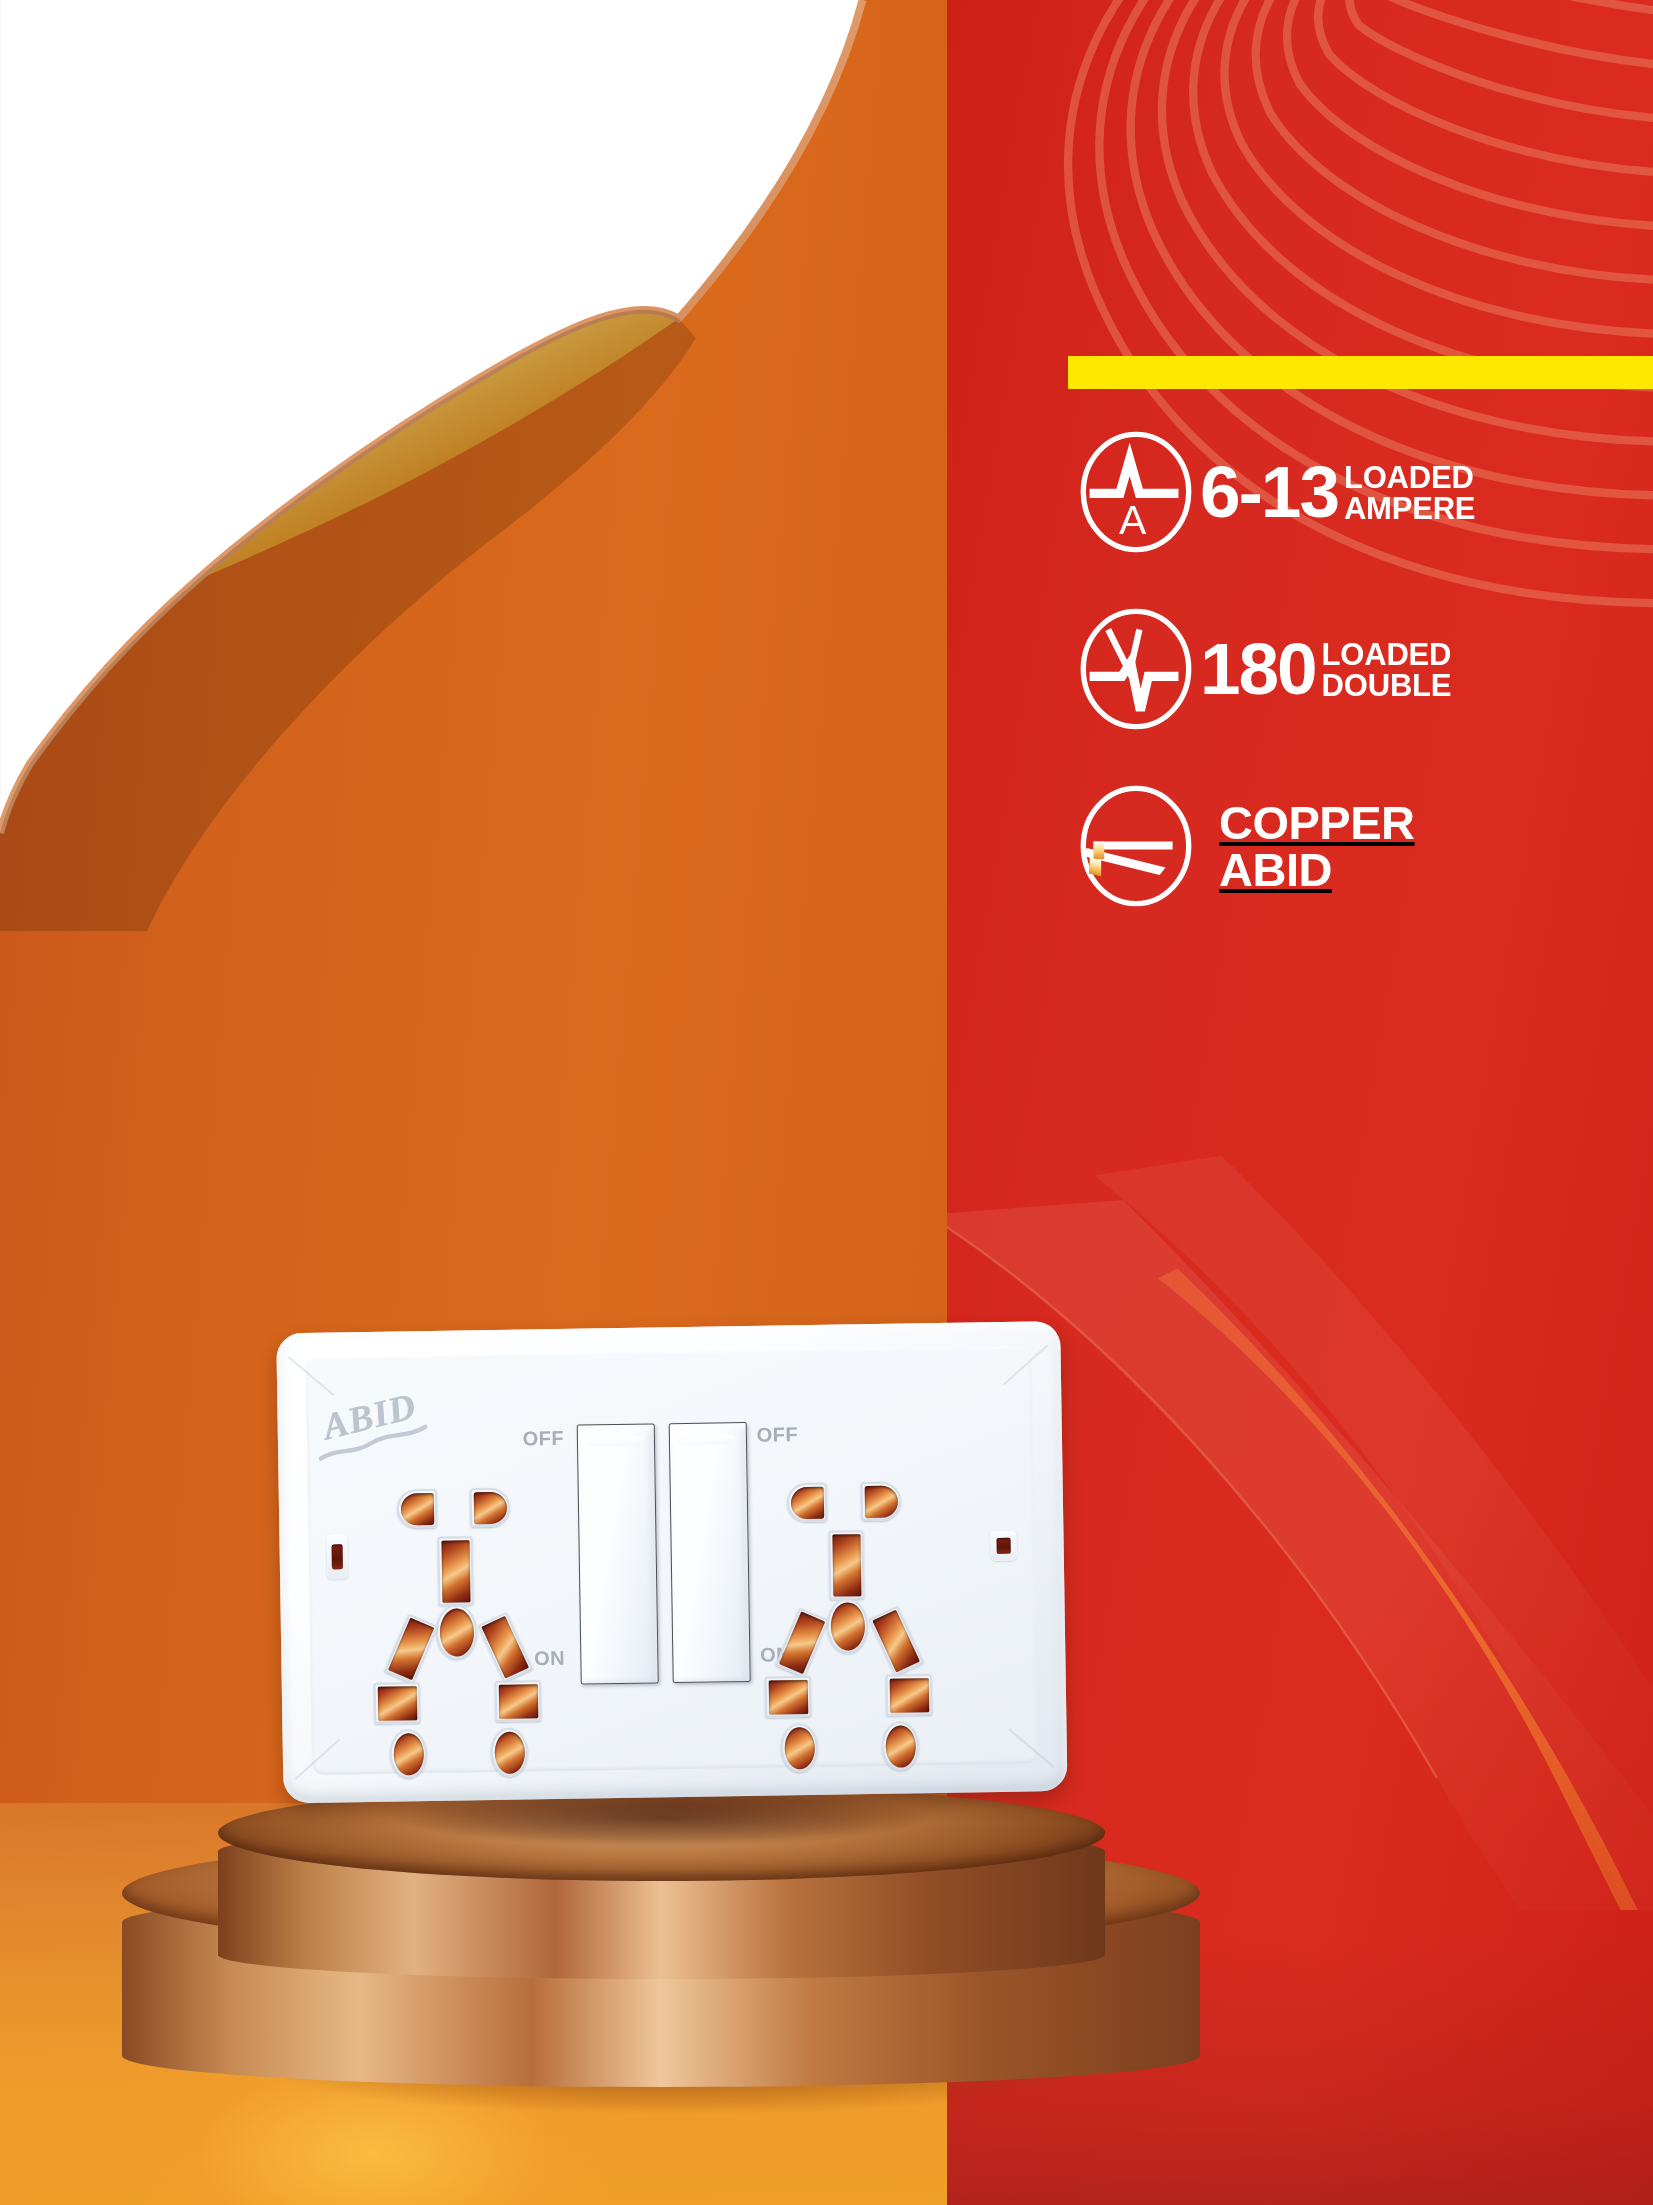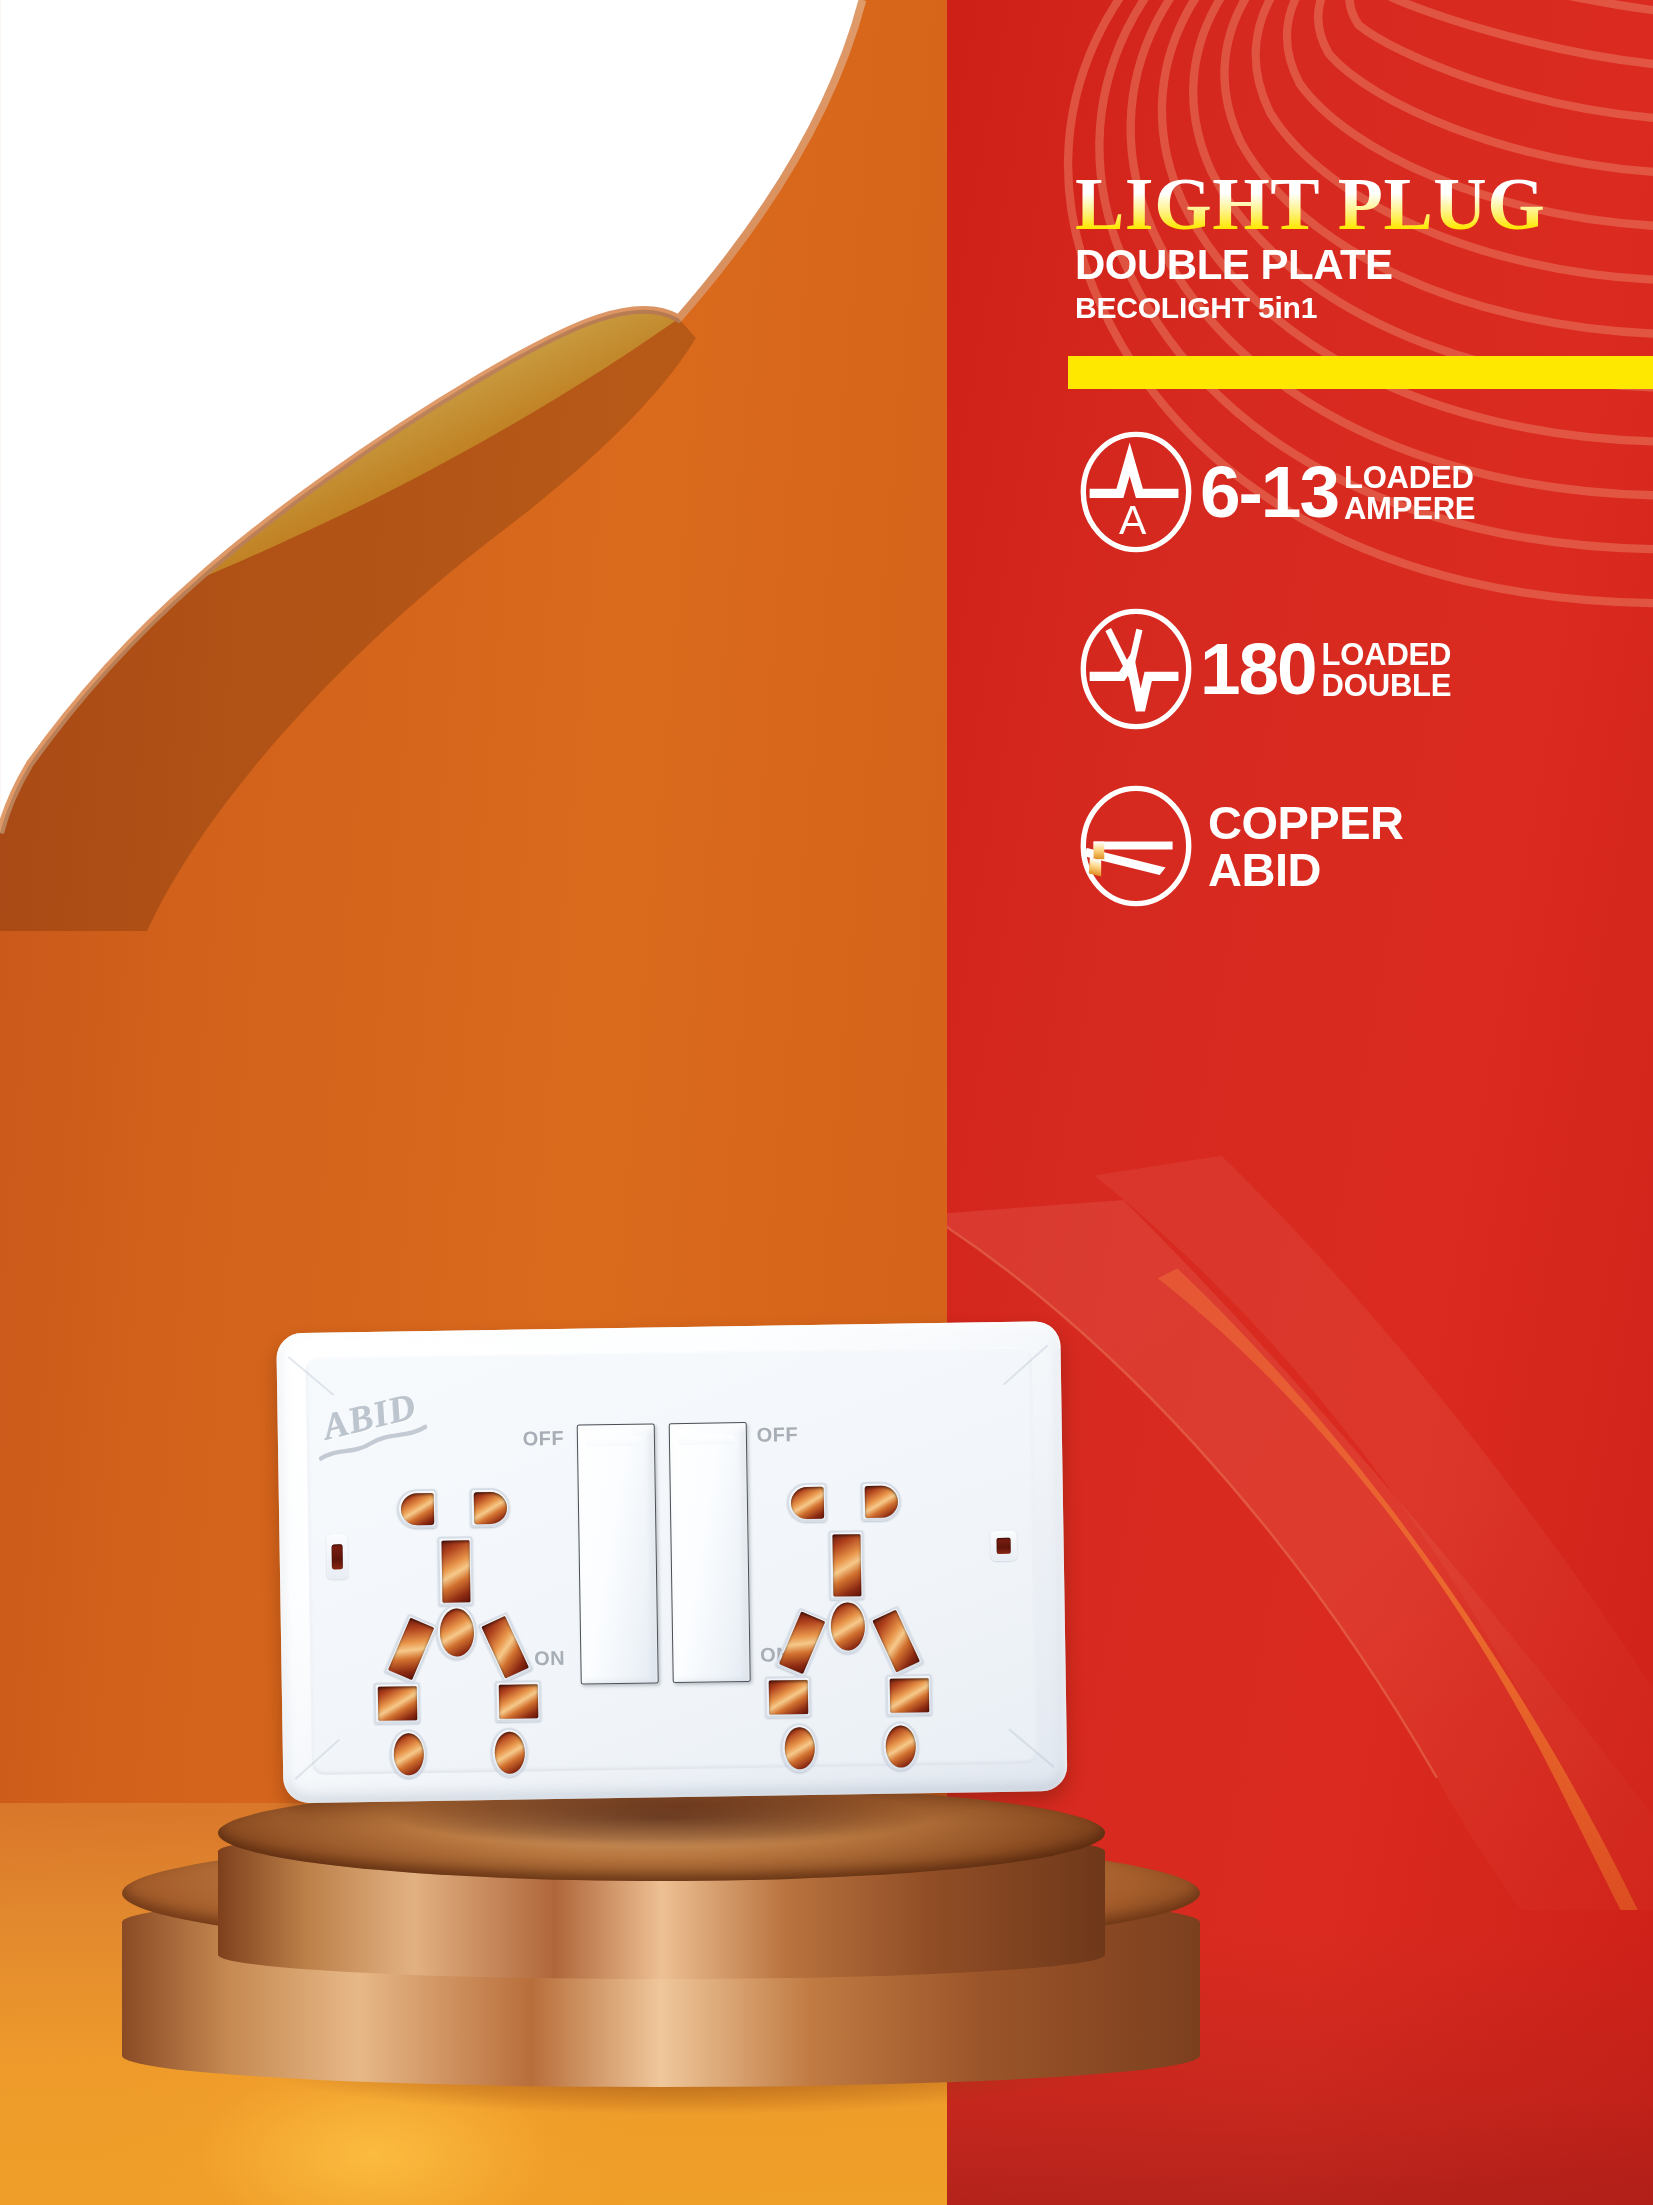--- a/index.html
+++ b/index.html
@@ -82,21 +82,21 @@
   .spec:last-child{ margin-bottom:0; }
   .spec-icon{ width:122px; height:122px; flex:0 0 122px; position:relative; }
   .spec-icon svg{ display:block; }
   .spec-body{ display:flex; align-items:flex-end; margin-left:2.9px; }
   .spec-value{
     font-size:73px; font-weight:700; color:#FFFFFF; line-height:.9;
     letter-spacing:-2px; white-space:nowrap;
   }
   .spec-labels{ margin-left:5.9px; line-height:1.02; }
   .spec-labels div{ font-size:31px; font-weight:700; color:#FFFFFF; letter-spacing:-0.2px; white-space:nowrap;}
-  .spec-copper{ margin-left:11px; line-height:1.0; }
+  .spec-copper{ margin-left:22px; line-height:1.0;text-decoration:underline; }
   .spec-copper div{ font-size:47px; font-weight:700; color:#FFFFFF; letter-spacing:-0.5px; white-space:nowrap;}
 
   
   .pedestal{ position:absolute; left:122px; top:1803px; width:1078px; height:304px; }
   .ped-shadow{
     position:absolute; left:29px; top:211px; width:1058px; height:113px;
     background:radial-gradient(ellipse 50% 50% at 50% 50%, rgba(120,48,12,.55) 0%, rgba(140,60,14,.22) 55%, rgba(140,60,14,0) 78%);
   }
   .ped-tier{
     position:absolute; border-radius:50% / 16%;
@@ -301,25 +301,20 @@
       <path d="M1760 0 C 1700 230, 1560 450, 1385 650 C 1300 600, 1170 658, 980 770
                C 760 900, 540 1060, 400 1185 C 280 1290, 160 1420, 60 1560 C 30 1610, 10 1660, 0 1700" fill="none" stroke="url(#peelEdge)" stroke-width="16"></path>
 
       <path d="M1385 650 C 1300 600, 1170 658, 980 770 C 760 900, 540 1060, 400 1185
                C 280 1290, 160 1420, 60 1560 C 30 1610, 10 1660, 0 1700
                L 0 1900 L 300 1900 C 420 1640, 700 1330, 1030 1080 C 1240 920, 1360 790, 1420 690 Z" fill="#000000" opacity=".16"></path>
     </svg>
   </div>
 
 
-  <div class="titleblock">
-    <div class="product-title">LIGHT PLUG</div>
-    <div class="product-sub">DOUBLE PLATE</div>
-    <div class="product-model">BECOLIGHT 5in1</div>
-  </div>
   <div class="yellow-bar"></div>
 
   <div class="specs">
 
     <div class="spec">
       <div class="spec-icon">
         <svg width="122" height="122" viewBox="0 0 250 250" xmlns="http://www.w3.org/2000/svg">
           <ellipse cx="125" cy="125" rx="108" ry="118" fill="none" stroke="#FFFFFF" stroke-width="11"></ellipse>
           <path d="M30 128 L92 128 L112 58 L132 128 L212 128" fill="none" stroke="#FFFFFF" stroke-width="19" stroke-linejoin="miter"></path>
           <text x="118" y="212" font-family="Liberation Sans, sans-serif" font-size="84" font-weight="400" fill="#FFFFFF" text-anchor="middle">A</text>

